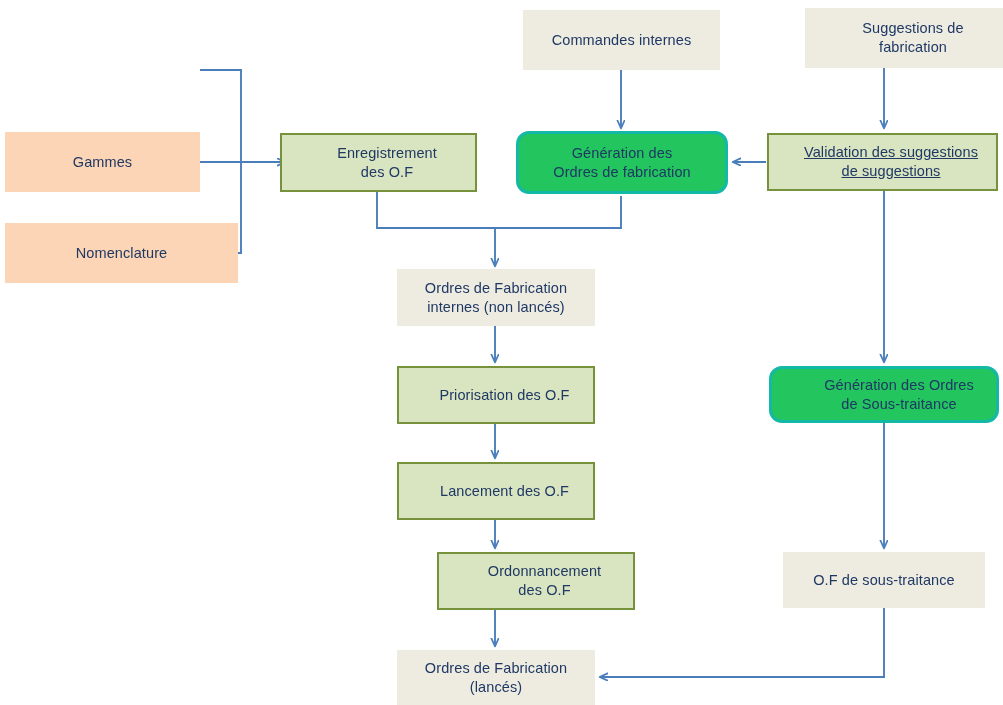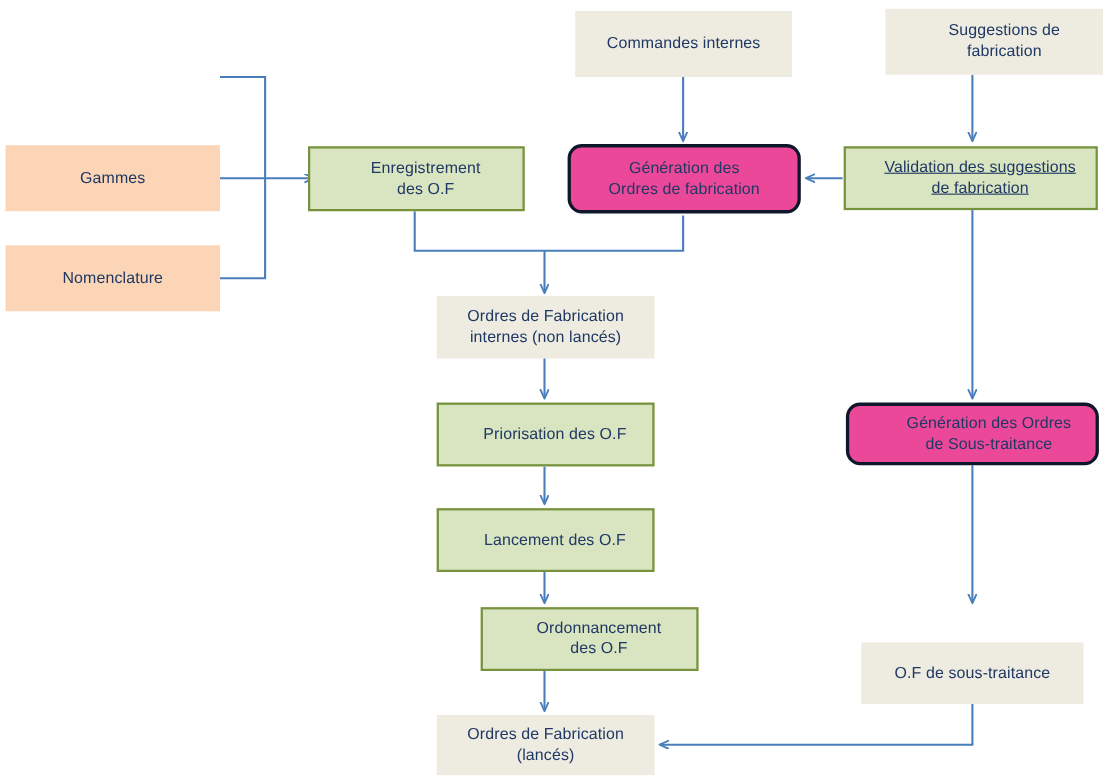--- a/index.html
+++ b/index.html
@@ -47,22 +47,22 @@
   .node-data {
     background: #eeece1;
     border: none;
   }
   .node-process {
     background: #d9e5c0;
     border: 2.5px solid #76923c;
     padding-left: 23px;
   }
   .node-process-round {
-    background: #ec4899;
-    border: 3px solid #0f172a;
+    background: #22c55e;
+    border: 3px solid #14b8a6;
     border-radius: 13px;
     align-items: center;
   }
   .node span {
     display: block;
   }
 </style>
 </head>
 <body>
 
@@ -105,21 +105,21 @@
 
       <path d="M884,608 L884,677 L600,677" marker-end="url(#ah)"></path>
     </g>
   </svg>
 
 
   <div class="node node-input" style="left:5px; top:132px; width:195px; height:60px;">
     <span>Gammes</span>
   </div>
 
-  <div class="node node-input" style="left:5px; top:223px; width:195px; height:60px;">
+  <div class="node node-input" style="left:5px; top:223px; width:233px; height:60px;">
     <span>Nomenclature</span>
   </div>
 
   <div class="node node-data" style="left:523px; top:10px; width:197px; height:60px;">
     <span>Commandes internes</span>
   </div>
 
   <div class="node node-data" style="left:805px; top:8px; width:216px; height:60px; flex-direction:column;">
     <span>Suggestions de</span>
     <span>fabrication</span>
@@ -130,21 +130,21 @@
     <span>des O.F</span>
   </div>
 
   <div class="node node-process-round" style="left:516px; top:131px; width:212px; height:63px; flex-direction:column;">
     <span>Génération des</span>
     <span>Ordres de fabrication</span>
   </div>
 
   <div class="node node-process" style="left:767px; top:133px; width:231px; height:58px; flex-direction:column;text-decoration:underline;">
     <span>Validation des suggestions</span>
-    <span>de fabrication</span>
+    <span>de suggestions</span>
   </div>
 
   <div class="node node-data" style="left:397px; top:269px; width:198px; height:57px; flex-direction:column;">
     <span>Ordres de Fabrication</span>
     <span>internes (non lancés)</span>
   </div>
 
   <div class="node node-process" style="left:397px; top:366px; width:198px; height:58px;">
     <span>Priorisation des O.F</span>
   </div>
@@ -161,17 +161,17 @@
   <div class="node node-data" style="left:397px; top:650px; width:198px; height:55px; flex-direction:column;">
     <span>Ordres de Fabrication</span>
     <span>(lancés)</span>
   </div>
 
   <div class="node node-process-round" style="left:769px; top:366px; width:230px; height:57px; flex-direction:column;padding-left:36px;">
     <span>Génération des Ordres</span>
     <span>de Sous-traitance</span>
   </div>
 
-  <div class="node node-data" style="left:783px; top:584px; width:202px; height:56px;">
+  <div class="node node-data" style="left:783px; top:552px; width:202px; height:56px;">
     <span>O.F de sous-traitance</span>
   </div>
 
 </div>
 
 </body></html>

